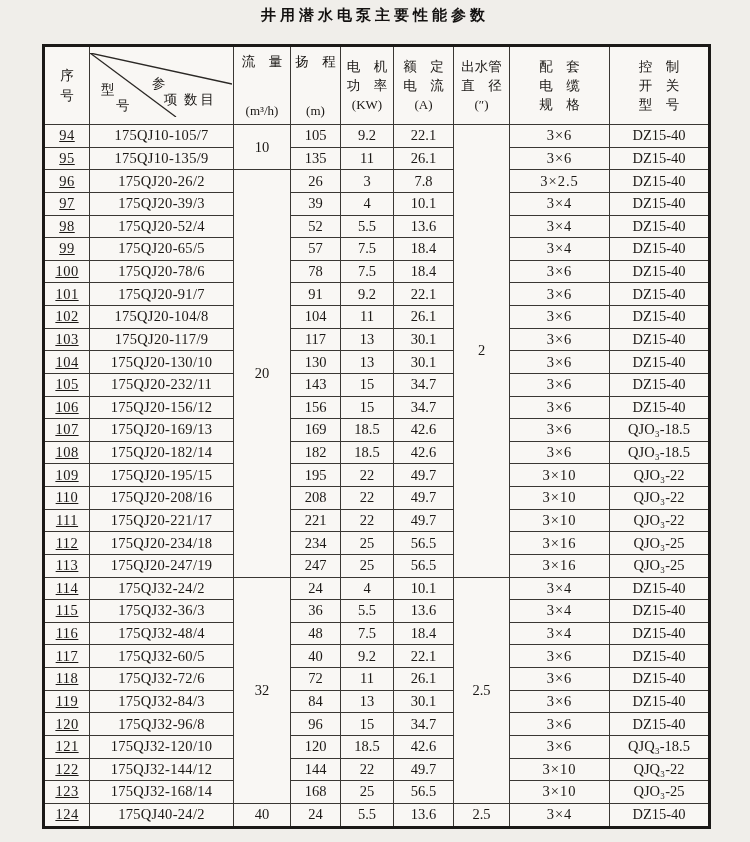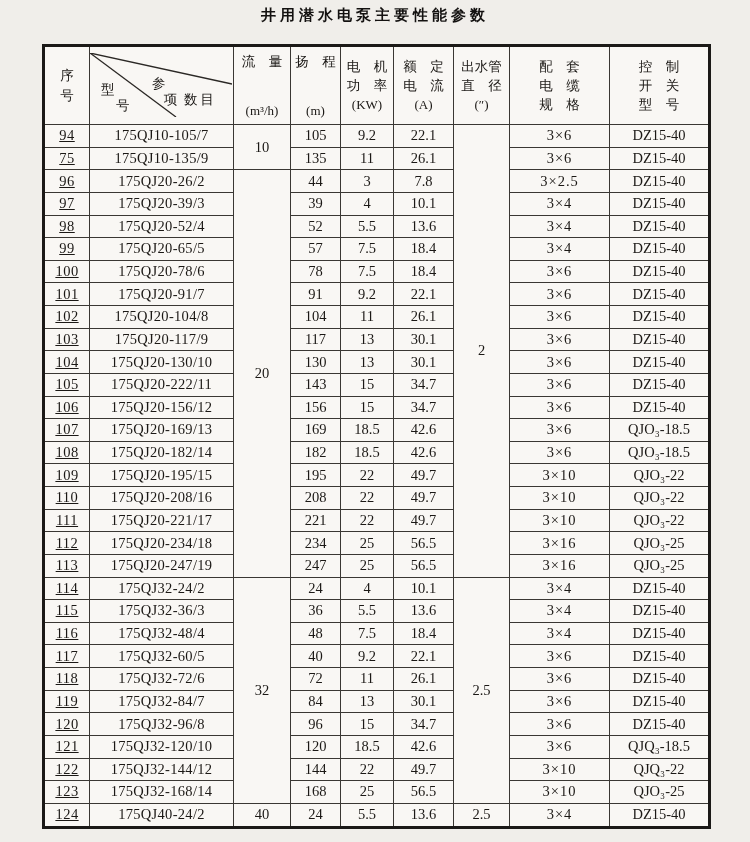--- a/index.html
+++ b/index.html
@@ -147,33 +147,33 @@
         <td class="c-model">175QJ10-105/7</td>
         <td class="c-flow" rowspan="2">10</td>
         <td class="c-head">105</td>
         <td class="c-power">9.2</td>
         <td class="c-current">22.1</td>
         <td class="c-dia" rowspan="20">2</td>
         <td class="c-cable">3×6</td>
         <td class="c-switch">DZ15-40</td>
       </tr>
       <tr>
-        <td class="c-serial">75</td>
+        <td class="c-serial">95</td>
         <td class="c-model">175QJ10-135/9</td>
         <td class="c-head">135</td>
         <td class="c-power">11</td>
         <td class="c-current">26.1</td>
         <td class="c-cable">3×6</td>
         <td class="c-switch">DZ15-40</td>
       </tr>
       <tr>
         <td class="c-serial">96</td>
         <td class="c-model">175QJ20-26/2</td>
         <td class="c-flow" rowspan="18">20</td>
-        <td class="c-head">44</td>
+        <td class="c-head">26</td>
         <td class="c-power">3</td>
         <td class="c-current">7.8</td>
         <td class="c-cable">3×2.5</td>
         <td class="c-switch">DZ15-40</td>
       </tr>
       <tr>
         <td class="c-serial">97</td>
         <td class="c-model">175QJ20-39/3</td>
         <td class="c-head">39</td>
         <td class="c-power">4</td>
@@ -239,21 +239,21 @@
         <td class="c-serial">104</td>
         <td class="c-model">175QJ20-130/10</td>
         <td class="c-head">130</td>
         <td class="c-power">13</td>
         <td class="c-current">30.1</td>
         <td class="c-cable">3×6</td>
         <td class="c-switch">DZ15-40</td>
       </tr>
       <tr>
         <td class="c-serial">105</td>
-        <td class="c-model">175QJ20-222/11</td>
+        <td class="c-model">175QJ20-232/11</td>
         <td class="c-head">143</td>
         <td class="c-power">15</td>
         <td class="c-current">34.7</td>
         <td class="c-cable">3×6</td>
         <td class="c-switch">DZ15-40</td>
       </tr>
       <tr>
         <td class="c-serial">106</td>
         <td class="c-model">175QJ20-156/12</td>
         <td class="c-head">156</td>
@@ -367,21 +367,21 @@
         <td class="c-serial">118</td>
         <td class="c-model">175QJ32-72/6</td>
         <td class="c-head">72</td>
         <td class="c-power">11</td>
         <td class="c-current">26.1</td>
         <td class="c-cable">3×6</td>
         <td class="c-switch">DZ15-40</td>
       </tr>
       <tr>
         <td class="c-serial">119</td>
-        <td class="c-model">175QJ32-84/7</td>
+        <td class="c-model">175QJ32-84/3</td>
         <td class="c-head">84</td>
         <td class="c-power">13</td>
         <td class="c-current">30.1</td>
         <td class="c-cable">3×6</td>
         <td class="c-switch">DZ15-40</td>
       </tr>
       <tr>
         <td class="c-serial">120</td>
         <td class="c-model">175QJ32-96/8</td>
         <td class="c-head">96</td>

